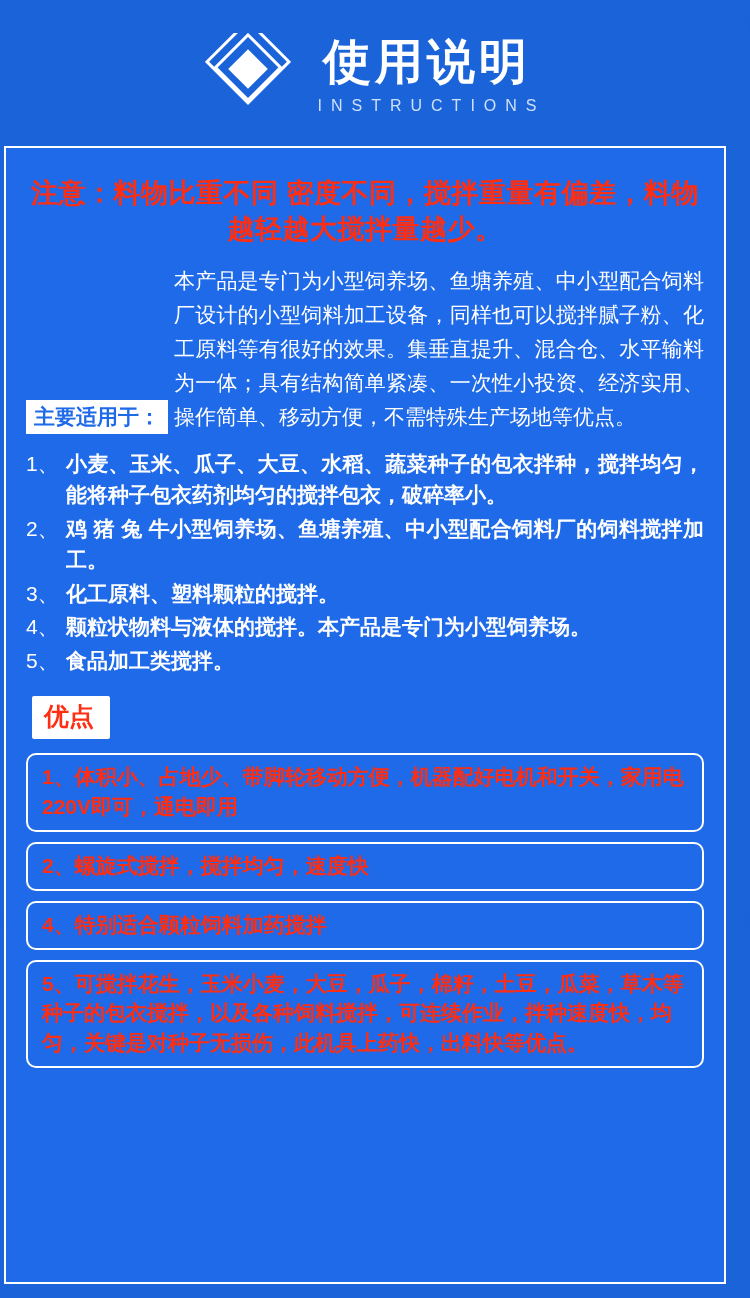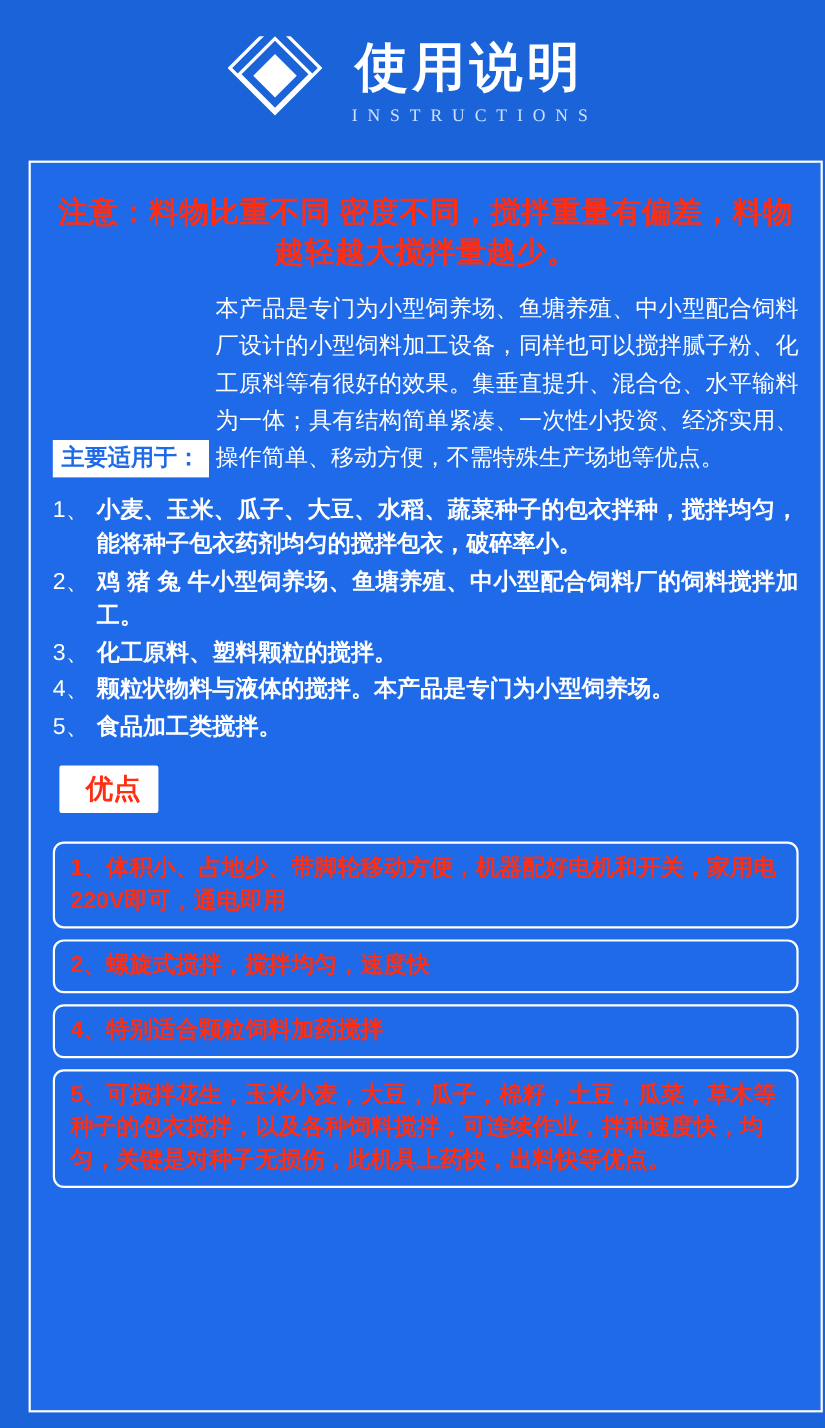--- a/index.html
+++ b/index.html
@@ -51,27 +51,26 @@
     font-size: 48px;
     font-weight: bold;
     letter-spacing: 4px;
   }
   .header-sub {
     color: #cfe0fb;
     font-size: 16px;
     letter-spacing: 9px;
     margin-top: 12px;
     padding-left: 9px;
-    font-family: Liberation Serif, serif;
   }
 
   
   .panel {
     position: absolute;
-    left: 26px;
+    left: 4px;
     top: 146px;
     width: 722px;
     height: 1138px;
     background: #1e6ae8;
     border: 2px solid #ffffff;
     box-sizing: border-box;
     padding: 22px 20px 10px 20px;
   }
 
   .notice {
@@ -130,22 +129,22 @@
     font-weight: bold;
   }
 
   
   .adv-tag {
     display: inline-block;
     background: #ffffff;
     color: #ff2e12;
     font-size: 25px;
     font-weight: bold;
-    padding: 4px 16px 6px 24px;
-    margin: 10px 0 26px 6px;
+    padding: 4px 16px 6px 12px;
+    margin: 10px 0 14px 6px;
     border-radius: 2px;
   }
   .adv-box {
     border: 2px solid #ffffff;
     border-radius: 10px;
     color: #ff2e12;
     background: transparent;
     font-size: 21px;
     font-weight: bold;
     line-height: 1.42;

